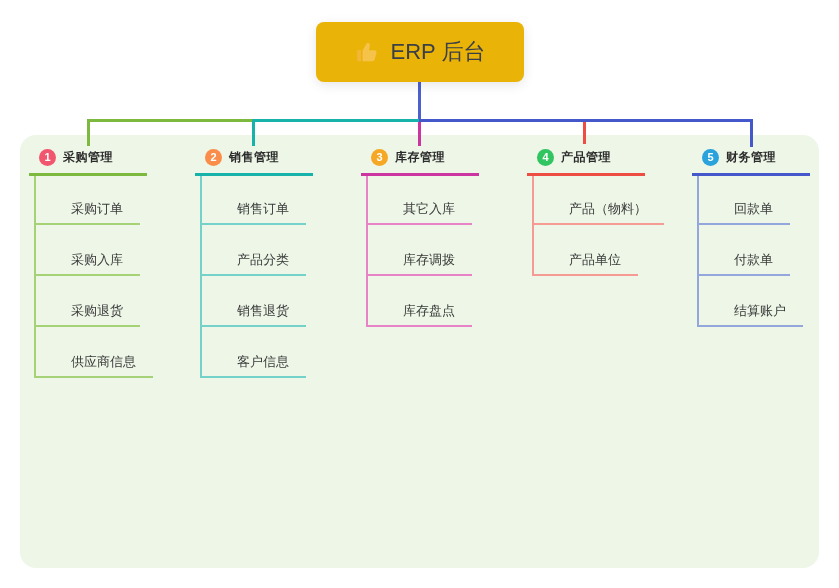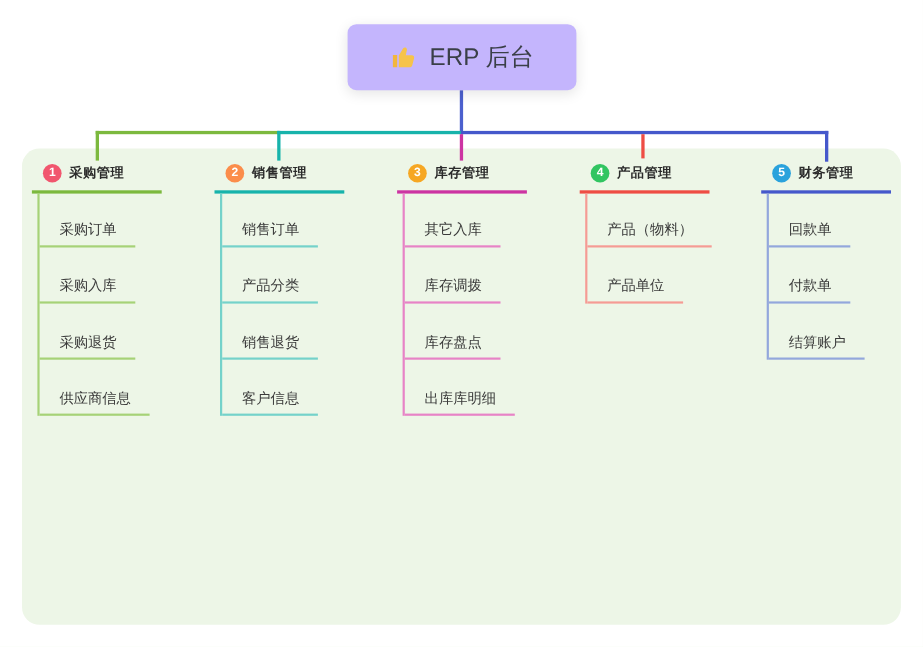--- a/index.html
+++ b/index.html
@@ -13,21 +13,21 @@
 
   
   .panel{
     position:absolute;left:20px;top:135px;width:799px;height:433px;
     border-radius:16px;background:#edf6e7;
   }
 
   
   .root-node{
     position:absolute;left:316px;top:22px;width:208px;height:60px;
-    background:#c4b5fd;border-radius:8px;
+    background:#eab308;border-radius:8px;
     box-shadow:0 3px 12px rgba(0,0,0,.10);
     display:flex;align-items:center;justify-content:center;gap:10px;
     font-size:22px;font-weight:500;color:#3a3f48;cursor:pointer;
   }
   .thumb{display:flex;align-items:center;}
 
   
   .hline{position:absolute;top:119px;height:3px;}
   .vdrop{position:absolute;width:3px;}
   .accent-bg{background:var(--accent);}
@@ -58,21 +58,21 @@
   .title-text{font-size:12px;font-weight:600;color:#2b2b2b;letter-spacing:.5px;white-space:nowrap;}
 
   .children{
     border-left:2px solid var(--light);
     margin-left:5px;width:max-content;
   }
   .child{height:51px;display:flex;align-items:flex-end;cursor:pointer;}
   .child:first-child{height:49px;}
   .child-label{
     border-bottom:2px solid var(--light);
-    padding:0 17px 5px 18px;
+    padding:0 17px 5px 35px;
     font-size:13px;color:#3a3a3a;white-space:nowrap;line-height:1.3;text-align:right;
   }
 </style>
 </head>
 <body>
 
 <div class="canvas">
 
   <div class="panel" style="background: rgb(237, 246, 231);"></div>
 
@@ -146,23 +146,20 @@
     <div class="children">
       <div class="child">
           <span class="child-label">其它入库</span>
         </div>
       <div class="child">
           <span class="child-label">库存调拨</span>
         </div>
       <div class="child">
           <span class="child-label">库存盘点</span>
         </div>
-      <div class="child">
-          <span class="child-label">出库库明细</span>
-        </div>
     </div>
   </div>
 
   <div class="branch b4" style="--accent: #ee4d44; --light: #f59b94; --badge: #31c561;">
     <div class="title">
       <span class="badge">4</span>
       <span class="title-text">产品管理</span>
     </div>
     <div class="children">
       <div class="child">

